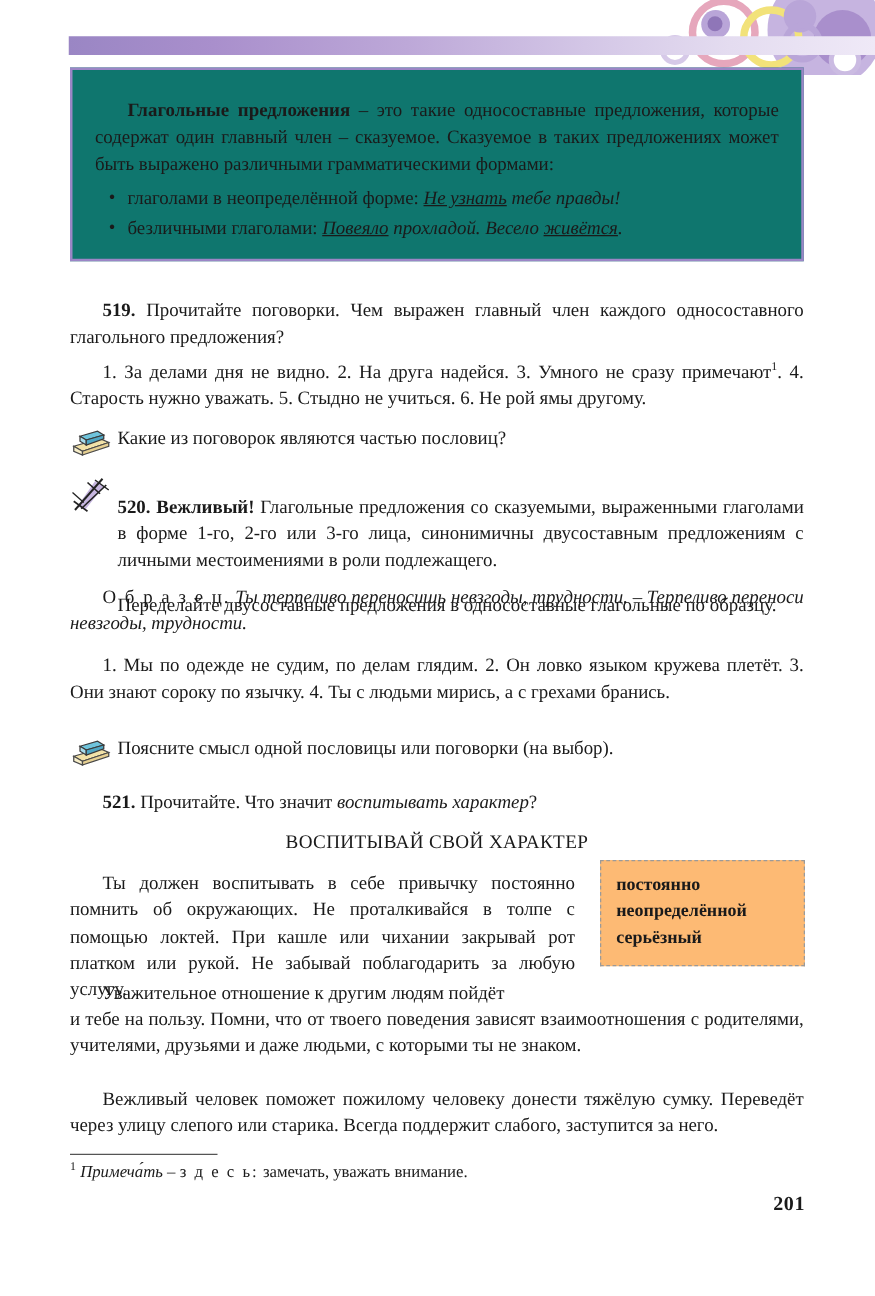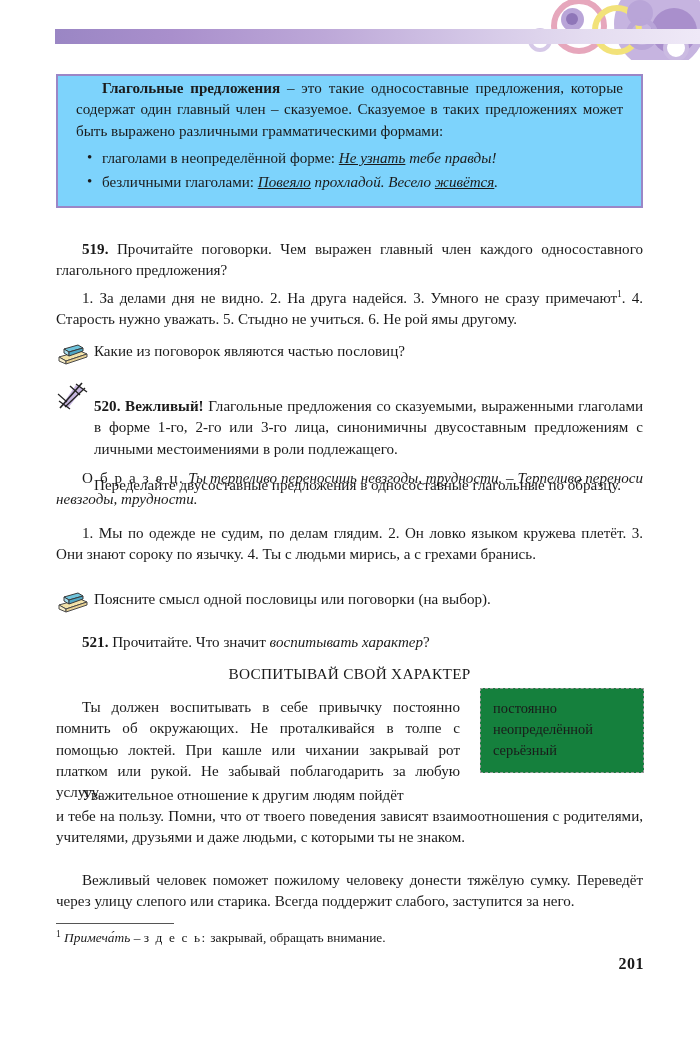--- a/index.html
+++ b/index.html
@@ -43,26 +43,26 @@
   .deco {
     position: absolute;
     border-radius: 50%;
   }
   .deco-ring { background: transparent; }
 
   
   .rule-box {
     position: absolute;
     left: 56px;
-    top: 74px;
+    top: 54px;
     width: 587px;
     box-sizing: border-box;
     border: 2px solid #9b86c6;
-    background: #7dd3fc;
-    padding: 2px 18px 12px 18px;
+    background: #0f766e;
+    padding: 23px 18px 12px 18px;
   }
   .rule-box p {
     margin: 0;
     font-size: 15.1px;
     line-height: 1.42;
     text-align: justify;
     text-indent: 26px;
   }
   .rule-list {
     list-style: none;
@@ -138,21 +138,22 @@
 
   
   .vocab-box {
     position: absolute;
     left: 480px;
     top: 688px;
     width: 164px;
     box-sizing: border-box;
     border: 1px dashed #9a9a9a;
     padding: 9px 12px 11px 12px;
-    background: #15803d;
+    background: #fdba74;
+    font-weight: bold;
   }
   .vocab-box div {
     font-size: 14.4px;
     line-height: 1.46;
     white-space: nowrap;
   }
 
   
   .wrap-narrow {
     position: absolute;
@@ -306,16 +307,16 @@
 
 <div class="wrap-narrow indent" style="top:785px; text-align:left;">Уважительное отношение к другим людям пойдёт</div>
 
 <div class="block" style="top:806px;">и тебе на пользу. Помни, что от твоего поведения зависят взаимоотношения с родителями, учителями, друзьями и даже людьми, с которыми ты не знаком.</div>
 
 <div class="block indent" style="top:870px;">Вежливый человек поможет пожилому человеку донести тяжёлую сумку. Переведёт через улицу слепого или старика. Всегда поддержит слабого, заступится за него.</div>
 
 <div class="footnote-rule"></div>
 <div class="footnote">
   <span class="sup">1</span>
-  <i class="ex">Примеча́ть</i><span> – </span><span class="spaced">з д е с ь:</span><span> закрывай, обращать внимание.</span>
+  <i class="ex">Примеча́ть</i><span> – </span><span class="spaced">з д е с ь:</span><span> замечать, уважать внимание.</span>
 </div>
 
 <div class="page-number">201</div>
 
 </body></html>

